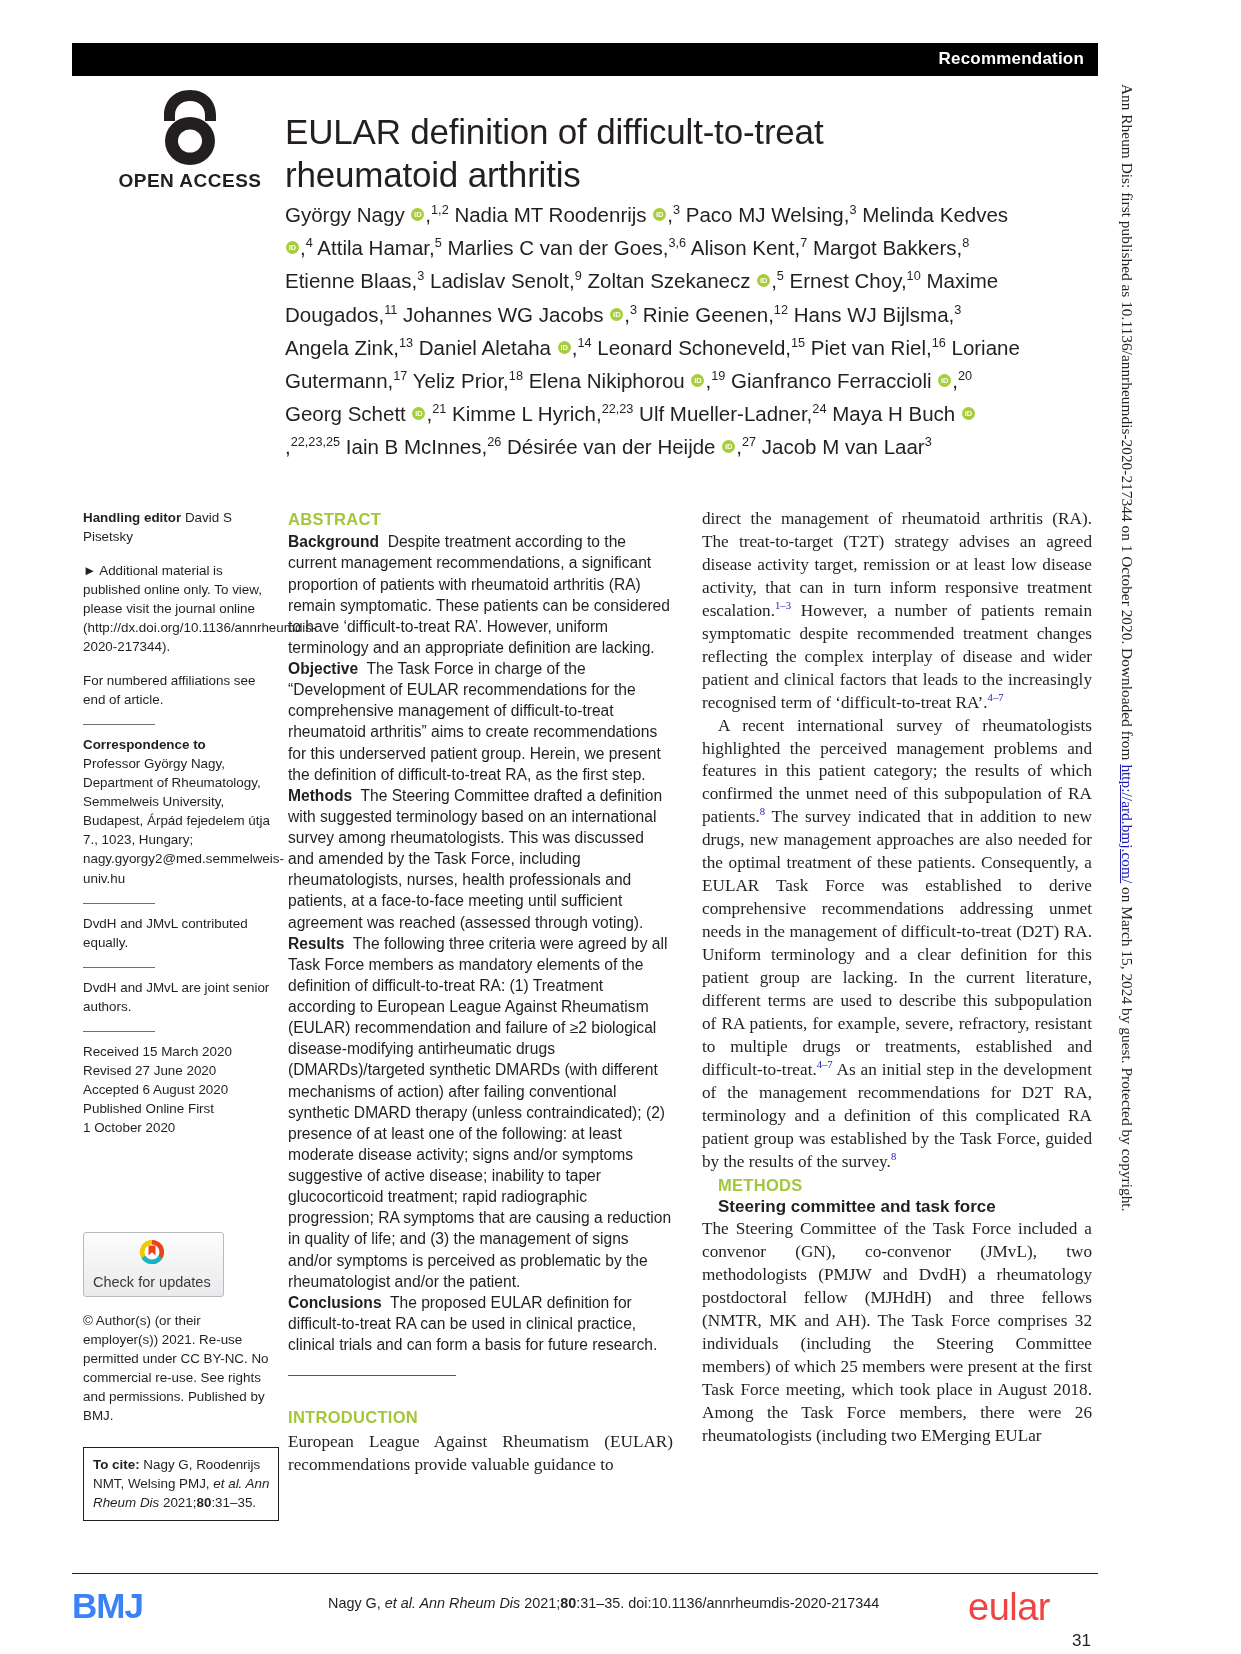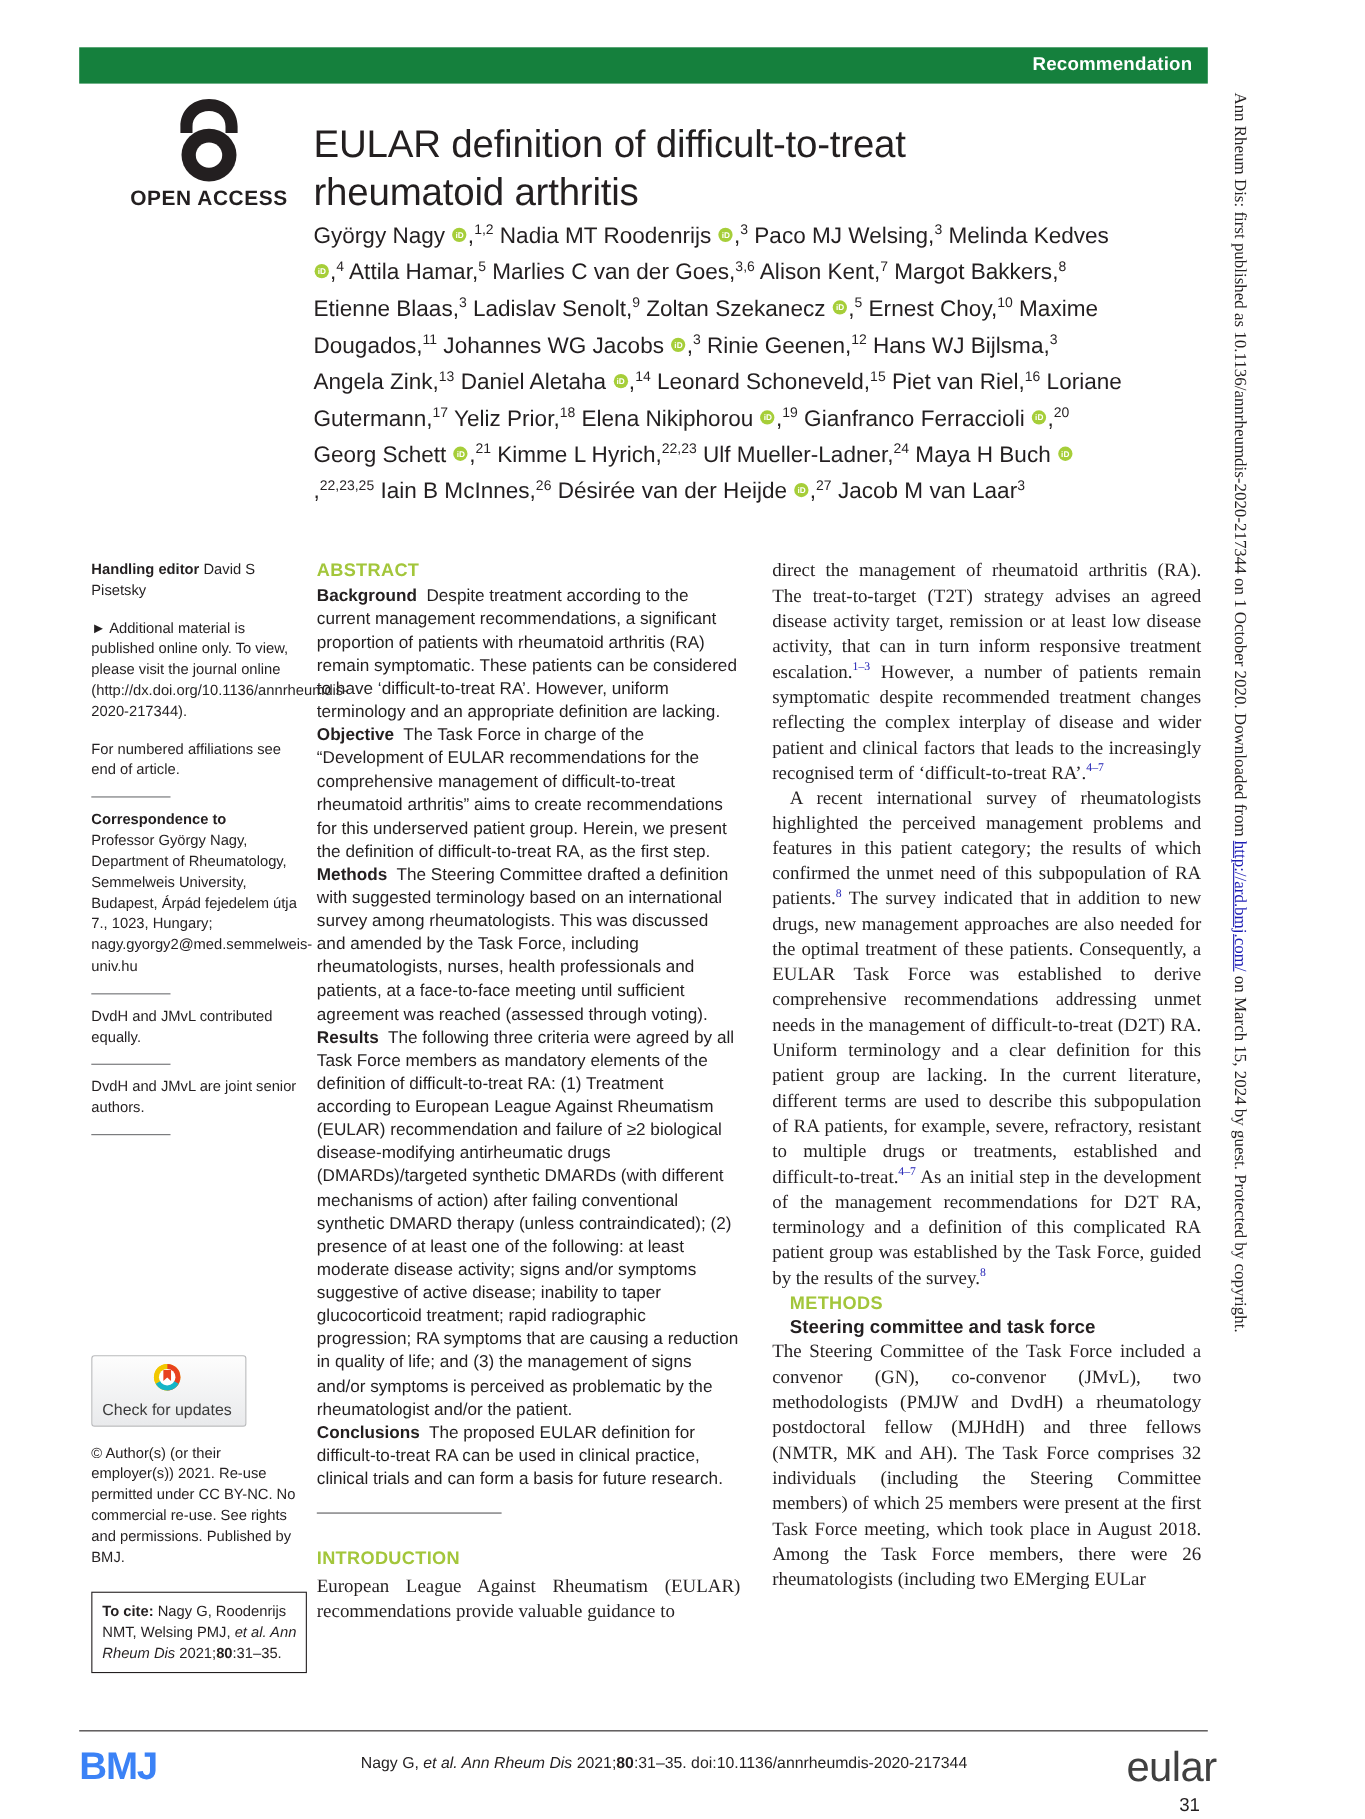--- a/index.html
+++ b/index.html
@@ -17,21 +17,21 @@
     color: #231f20;
   }
 
   
   .banner {
     position: absolute;
     left: 72px;
     top: 43px;
     width: 1026px;
     height: 33px;
-    background: #15803d;
+    background: #000000;
   }
   .banner-label {
     position: absolute;
     right: 14px;
     top: 6px;
     font-size: 17px;
     font-weight: bold;
     color: #ffffff;
     letter-spacing: 0.2px;
   }
@@ -284,24 +284,24 @@
     position: absolute;
     left: 328px;
     top: 1595px;
     font-size: 14.4px;
     color: #231f20;
   }
   .footer-cite i { font-style: italic; }
   .footer-cite b { font-weight: bold; }
   .eular {
     position: absolute;
-    left: 1024px;
+    left: 968px;
     top: 1586px;
     font-size: 38px;
-    color: #404040;
+    color: #ef4444;
     font-family: "Liberation Sans", sans-serif;
     letter-spacing: -0.5px;
   }
   .pageno {
     position: absolute;
     left: 1072px;
     top: 1631px;
     font-size: 17px;
     color: #231f20;
   }
@@ -338,20 +338,27 @@
     <div class="rule"></div>
     <p>
       <b>Correspondence to</b><br>
       <span>Professor György Nagy, Department of Rheumatology, Semmelweis University, Budapest, Árpád fejedelem útja 7., 1023, Hungary; nagy.gyorgy2@med.semmelweis-univ.hu</span>
     </p>
     <div class="rule"></div>
     <p>DvdH and JMvL contributed equally.</p>
     <div class="rule"></div>
     <p>DvdH and JMvL are joint senior authors.</p>
     <div class="rule"></div>
+    <p>
+      <span>Received 15 March 2020</span><br>
+      <span>Revised 27 June 2020</span><br>
+      <span>Accepted 6 August 2020</span><br>
+      <span>Published Online First</span><br>
+      <span>1 October 2020</span>
+    </p>
   </div>
 
   <div style="position:absolute;left:83px;top:1228px;width:196px;">
     <div class="check-updates">
       <svg width="26" height="26" viewBox="0 0 26 26">
         <circle cx="13" cy="13" r="12" fill="#f2c800"></circle>
         <path d="M13 1 A12 12 0 0 1 13 25 Z" fill="#e8421f"></path>
         <path d="M13 25 A12 12 0 0 1 13 1 Z" fill="#f2c800"></path>
         <path d="M2.6 19 A12 12 0 0 0 23.4 19 L13 13 Z" fill="#14b5c8"></path>
         <circle cx="13" cy="13" r="7.5" fill="#ffffff"></circle>

